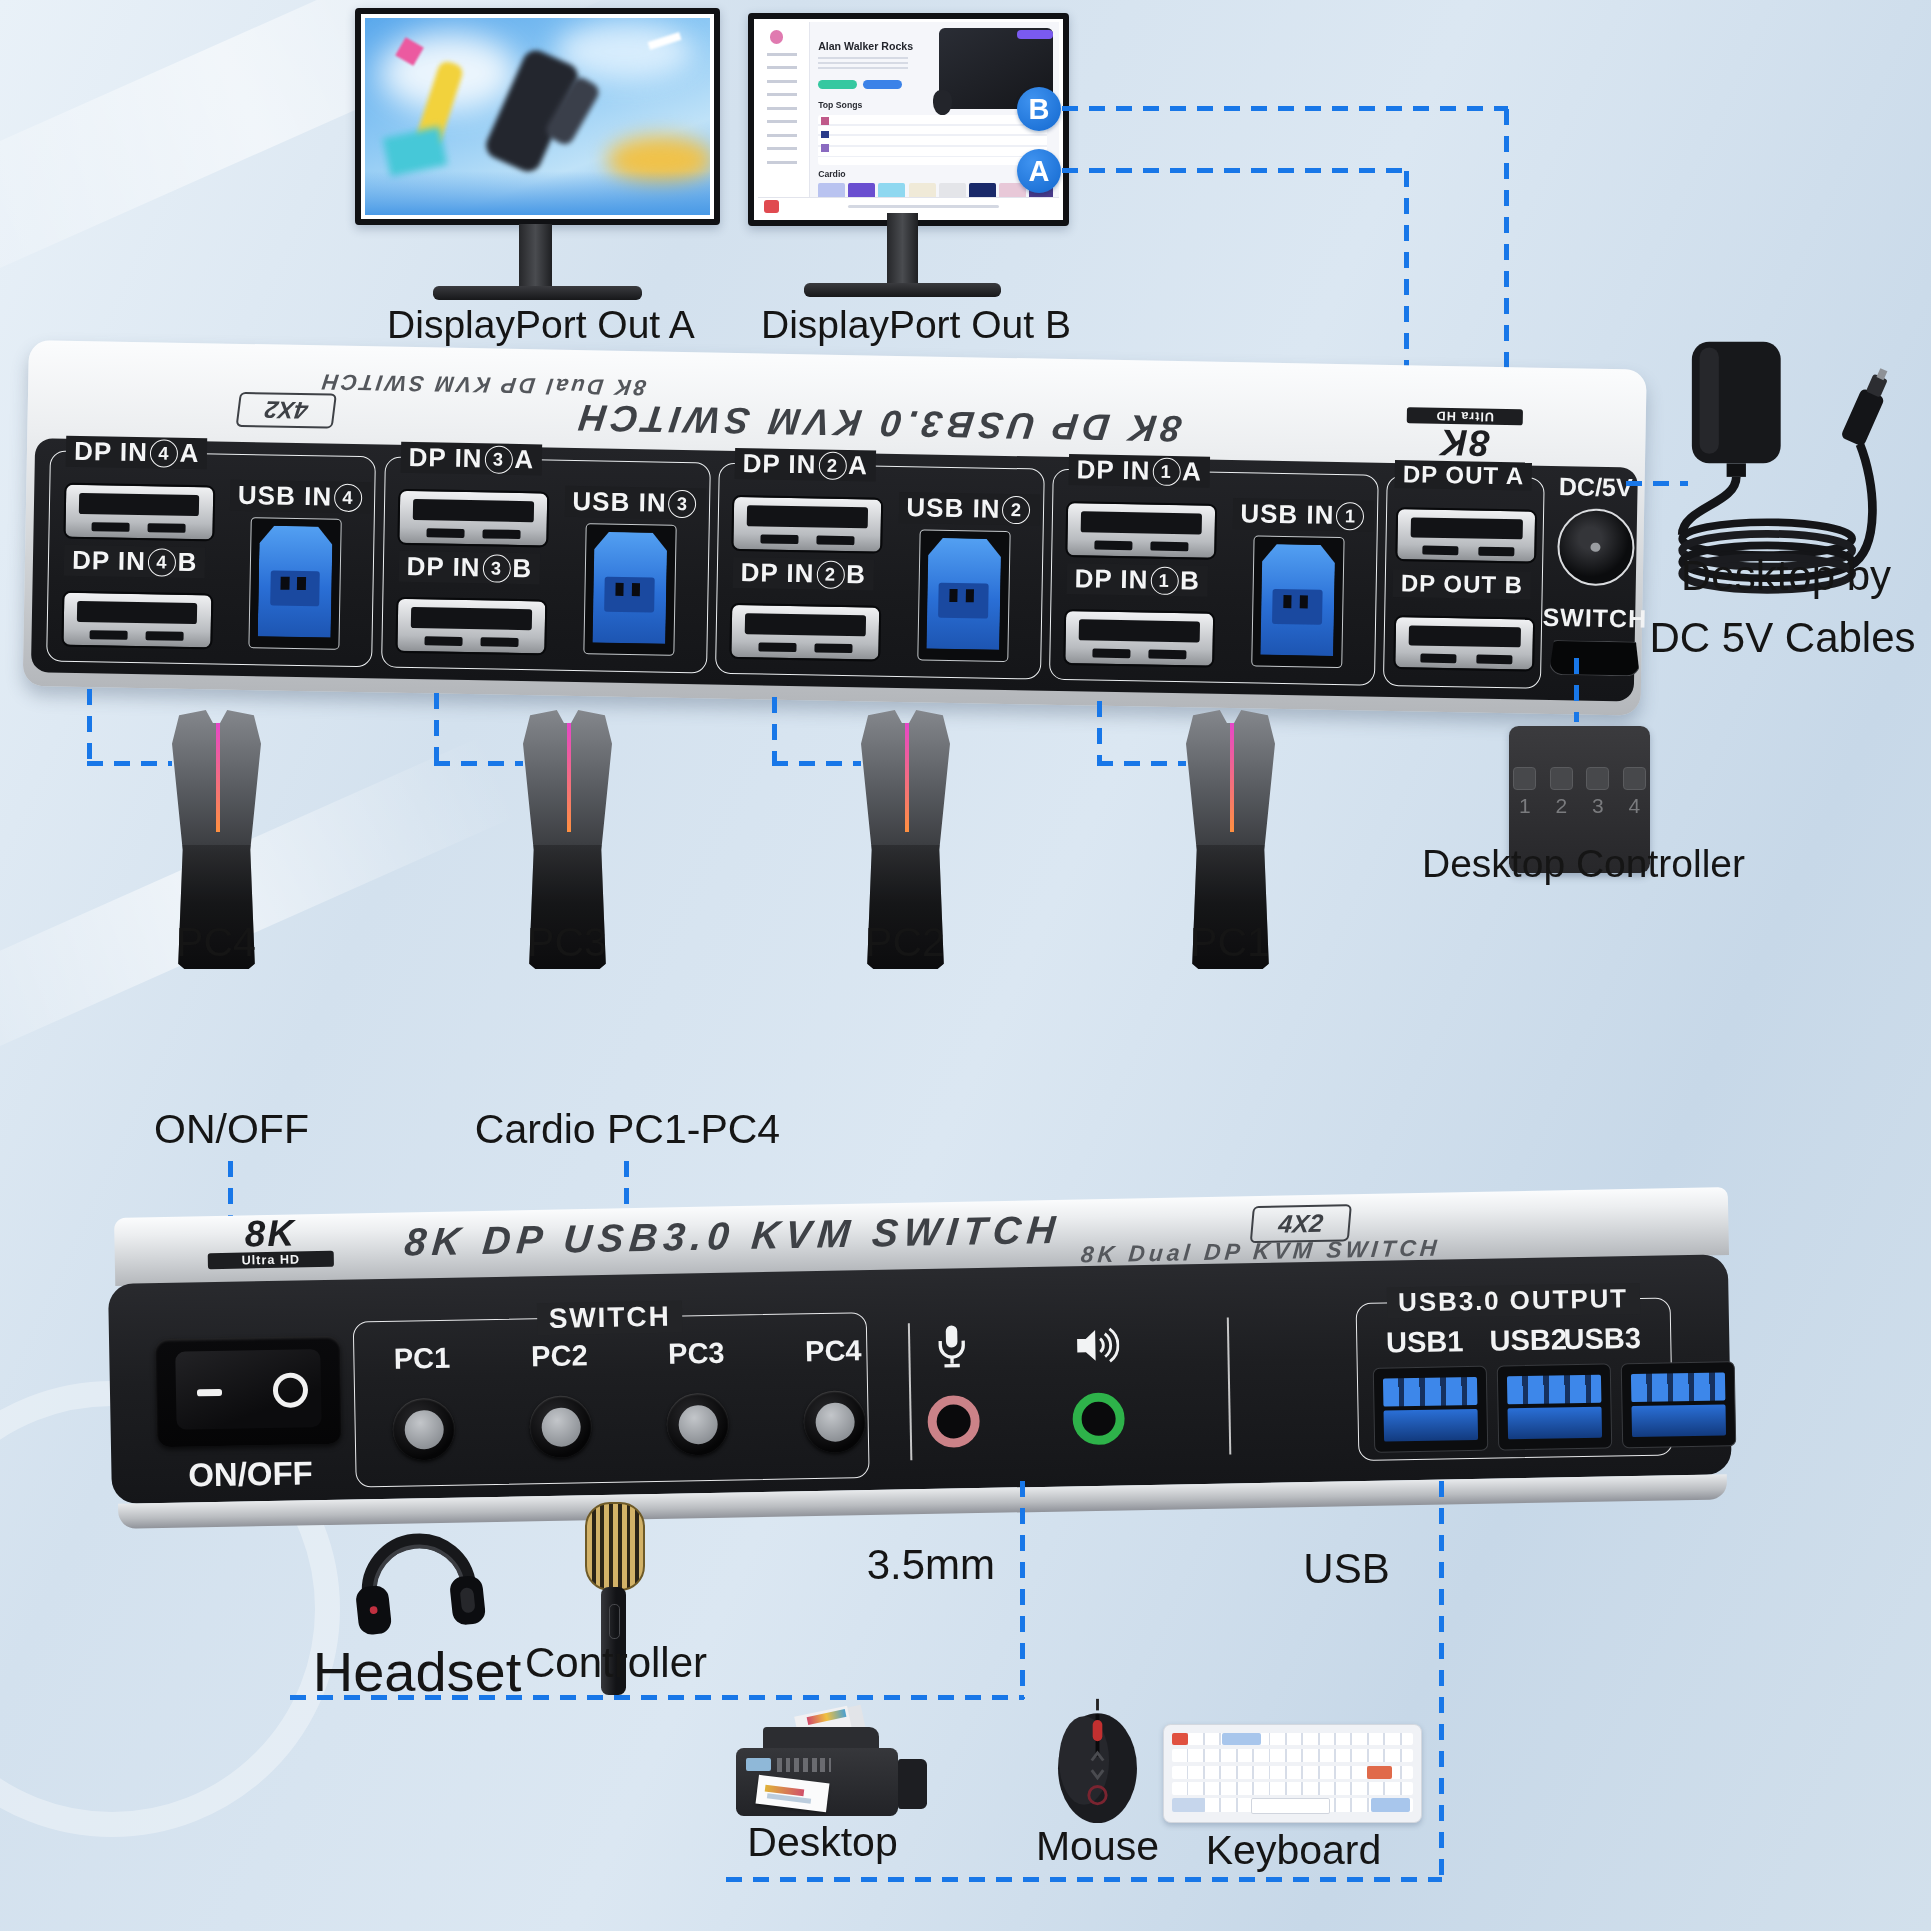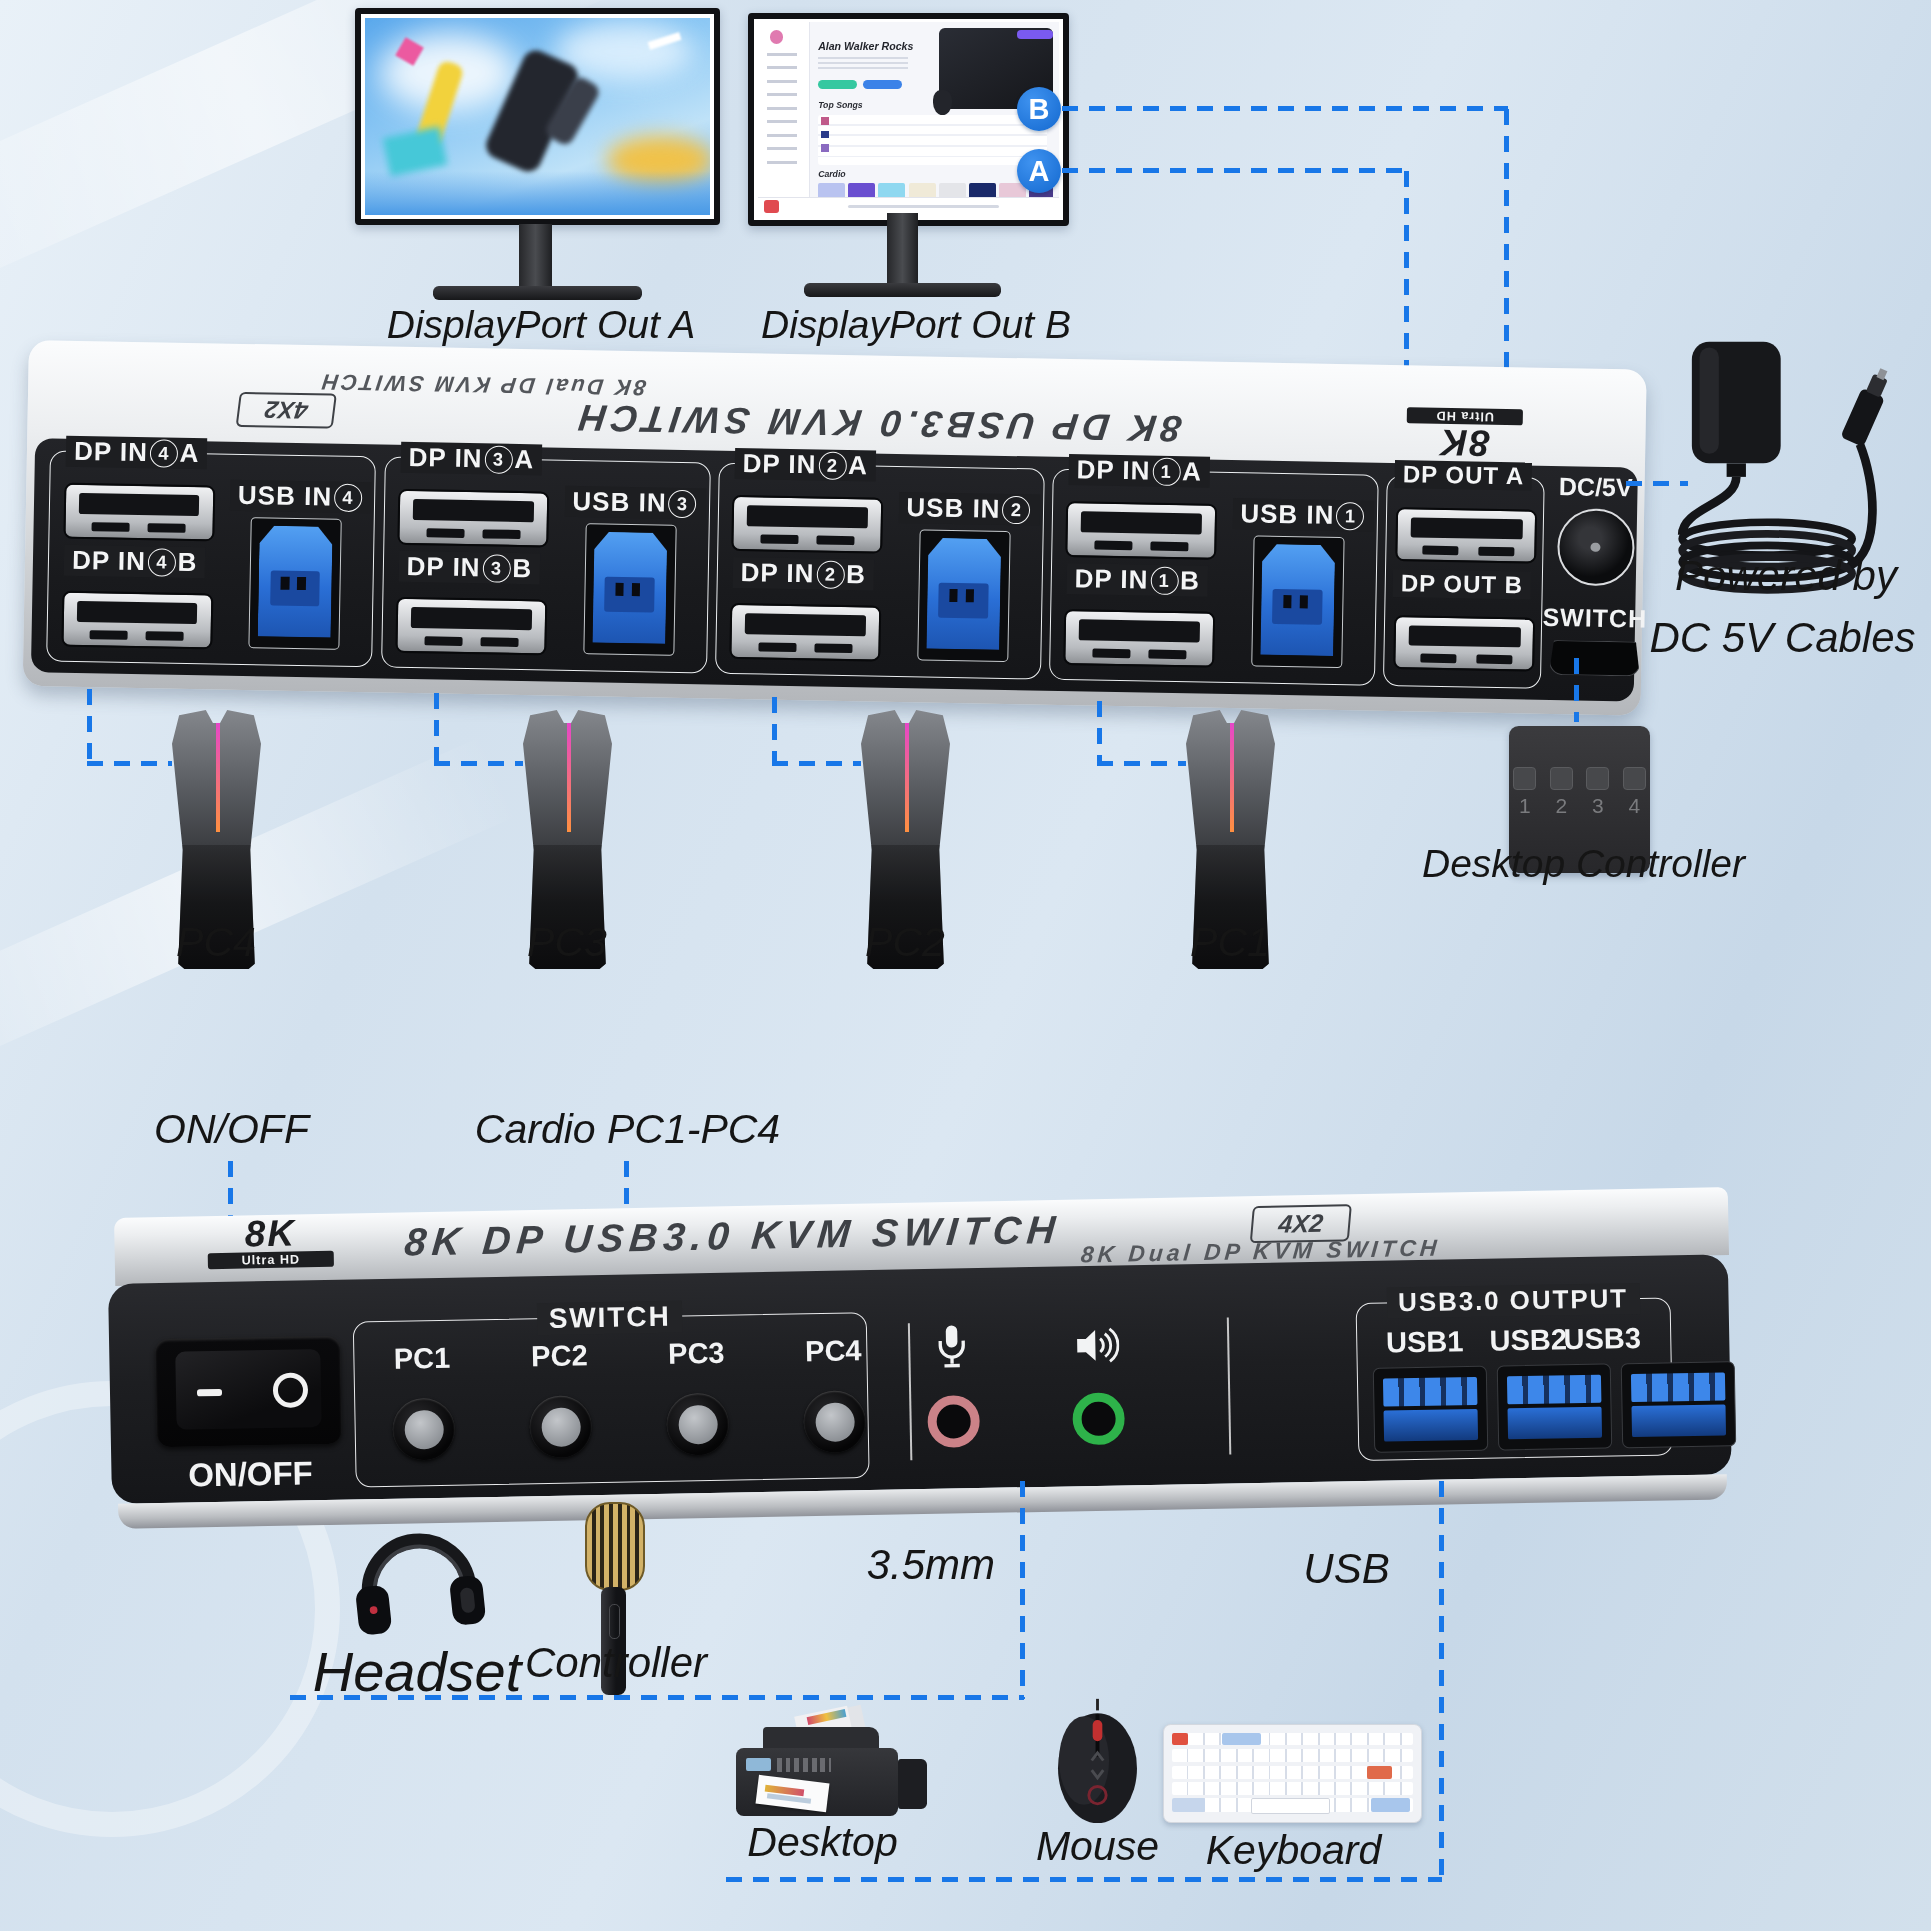--- a/index.html
+++ b/index.html
@@ -2,21 +2,21 @@
 <html><head>
 <meta charset="utf-8">
 <style>
   html,body{margin:0;padding:0;}
   body{font-family:"Liberation Sans","DejaVu Sans",sans-serif;}
   #canvas{position:relative;width:1931px;height:1931px;overflow:hidden;
     background:linear-gradient(115deg,#e9f1f8 0%,#d3e1ee 28%,#dbe7f2 52%,#c7d8e8 78%,#d2e0ec 100%);}
   .abs{position:absolute;}
   .streak{position:absolute;background:linear-gradient(90deg,rgba(255,255,255,0) 0%,rgba(255,255,255,.55) 50%,rgba(255,255,255,0) 100%);transform:rotate(-24deg);pointer-events:none;}
   .swirl{position:absolute;border-radius:50%;border:25px solid rgba(255,255,255,.35);pointer-events:none;}
-  .lbl{position:absolute;color:#151515;text-align:center;font-style:italic;}
+  .lbl{position:absolute;color:#151515;text-align:center;}
   .dash-h{position:absolute;height:4.8px;background:repeating-linear-gradient(90deg,#1877e8 0 16.4px,transparent 16.4px 27px);}
   .dash-v{position:absolute;width:4.8px;background:repeating-linear-gradient(180deg,#1877e8 0 16.4px,transparent 16.4px 27px);}
   .badge-circle{position:absolute;width:44px;height:44px;border-radius:50%;background:radial-gradient(circle at 35% 30%,#3f93f0,#1368cf);color:#fff;font-weight:bold;font-size:29px;line-height:44px;text-align:center;box-shadow:0 1.9px 3.9px rgba(0,40,90,.3);}
   
   .monitor{position:absolute;border:6.8px solid #101114;border-radius:3.9px;background:#fff;box-shadow:0 3.9px 9.7px rgba(40,60,90,.25);}
   .mstand{position:absolute;background:linear-gradient(90deg,#26272a,#4a4c50,#1e1f22);}
   .mbase{position:absolute;background:linear-gradient(180deg,#3a3b3f,#17181a);border-radius:5.8px;}
   
   .silver-body{background:linear-gradient(180deg,#fbfcfd 0%,#eceef0 26%,#d4d7da 58%,#b4b7bb 100%);box-shadow:0 9.7px 17.4px rgba(50,70,95,.28);}
   .panel{position:absolute;background:linear-gradient(180deg,#232428 0%,#191a1d 60%,#141518 100%);border-radius:17.4px;}
@@ -220,21 +220,21 @@
     <ellipse cx="140" cy="242" rx="88" ry="17" stroke="#141518" stroke-width="8" fill="none"></ellipse>
     <ellipse cx="140" cy="254" rx="88" ry="17" stroke="#1b1c20" stroke-width="8" fill="none"></ellipse>
     <path d="M226 246 C258 228, 252 160, 236 120" stroke="#141518" stroke-width="9" fill="none"></path>
     <g transform="rotate(24 238 92)">
       <rect x="226" y="64" width="26" height="56" rx="6" fill="#141518"></rect>
       <rect x="231" y="46" width="16" height="20" rx="3" fill="#2c2d31"></rect>
       <rect x="235" y="38" width="8" height="10" fill="#8e9196"></rect>
     </g>
   </svg>
   <div class="dash-h" style="left:1626px;top:481px;width:62px;"></div>
-  <div class="lbl" style="left:1641px;top:552px;width:290px;font-size:42px;">Powered by</div>
+  <div class="lbl" style="left:1641px;top:552px;width:290px;font-size:42px;">Desktop by</div>
   <div class="lbl" style="left:1634px;top:614px;width:297px;font-size:42px;">DC 5V Cables</div>
 
   <div class="dash-v" style="left:1574px;top:658px;height:64px;"></div>
   <div class="controller" style="left:1509px;top:726px;width:141px;height:106px;">
     <div class="ctl-cell">
         <div class="ctl-btn"></div>
         <div class="ctl-num">1</div>
       </div>
     <div class="ctl-cell">
         <div class="ctl-btn"></div>

